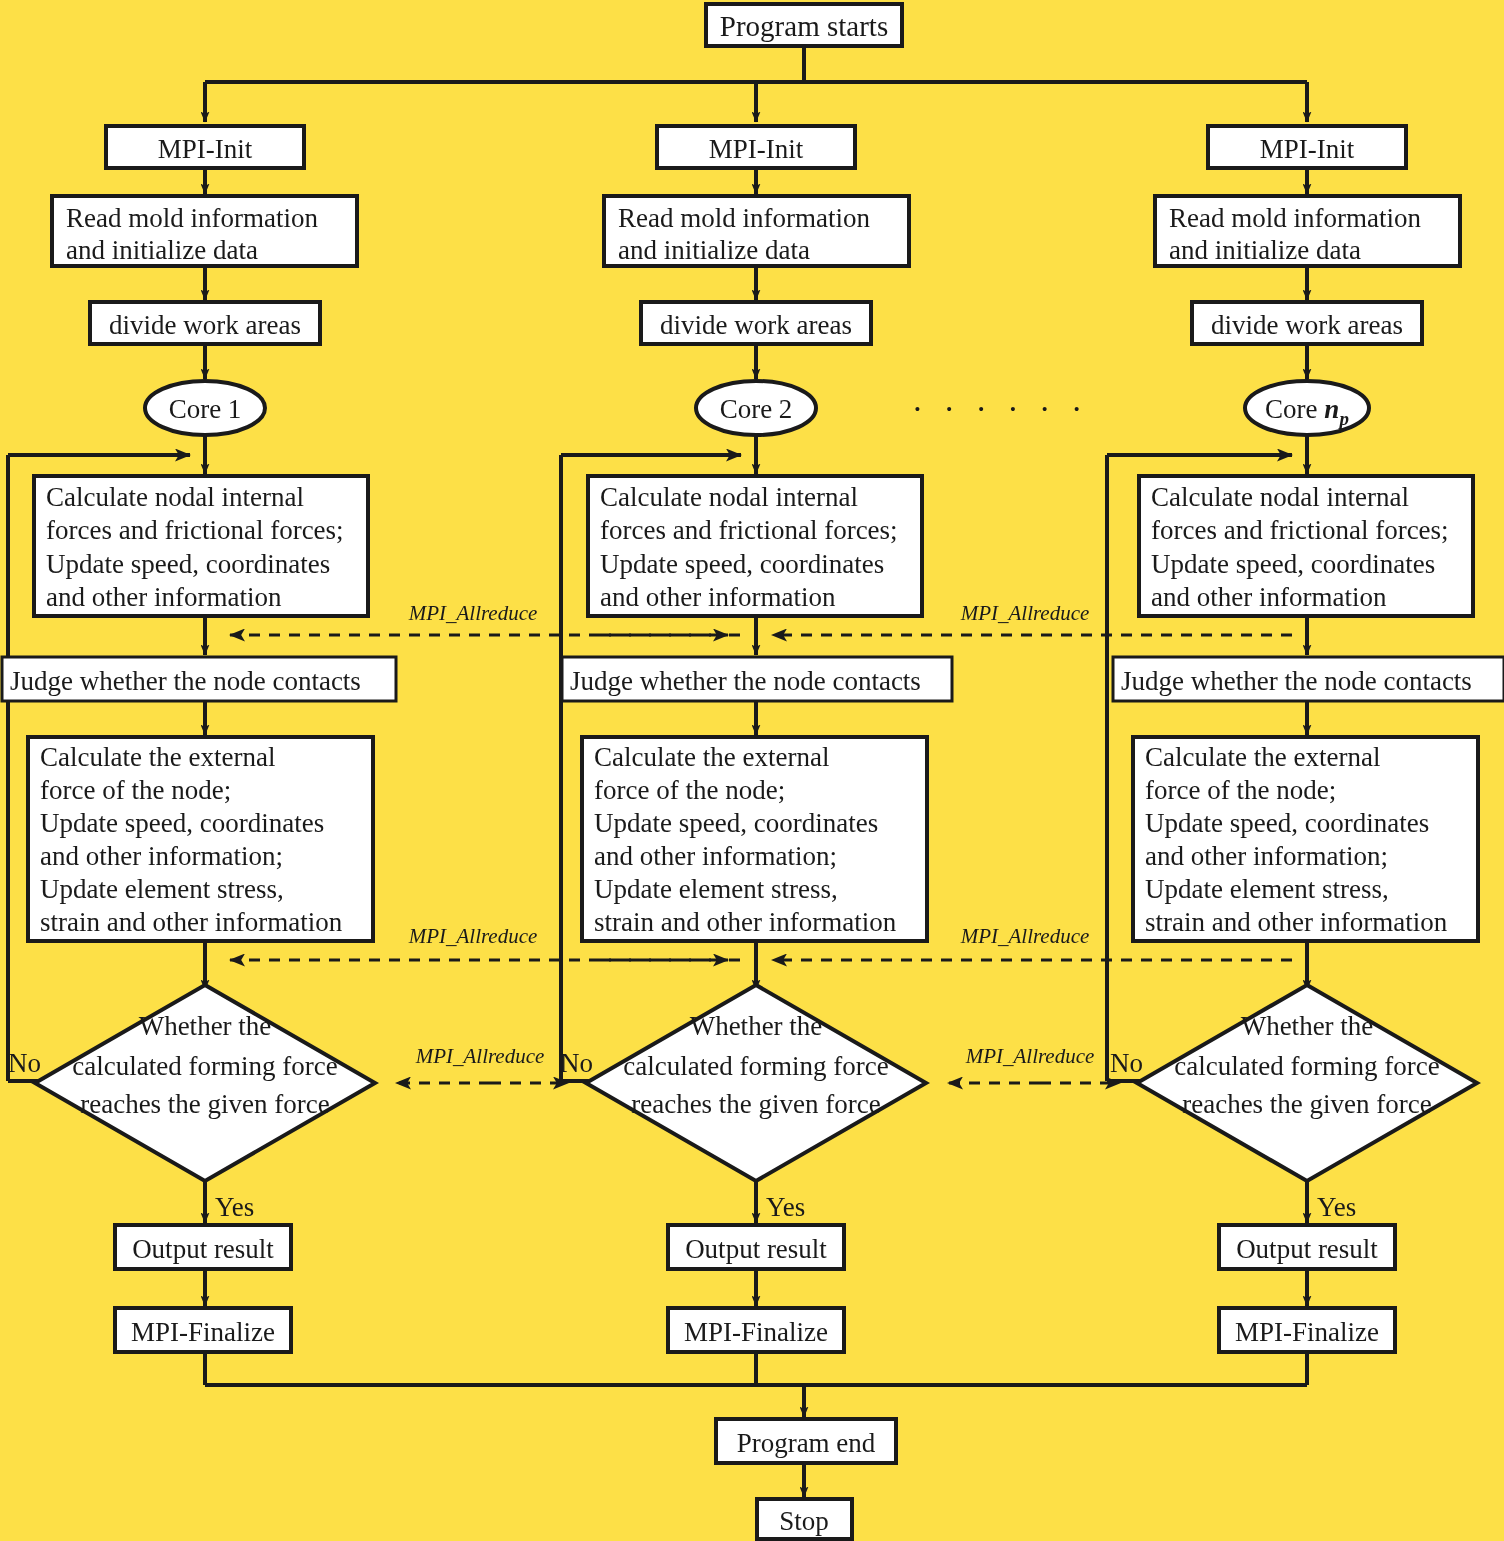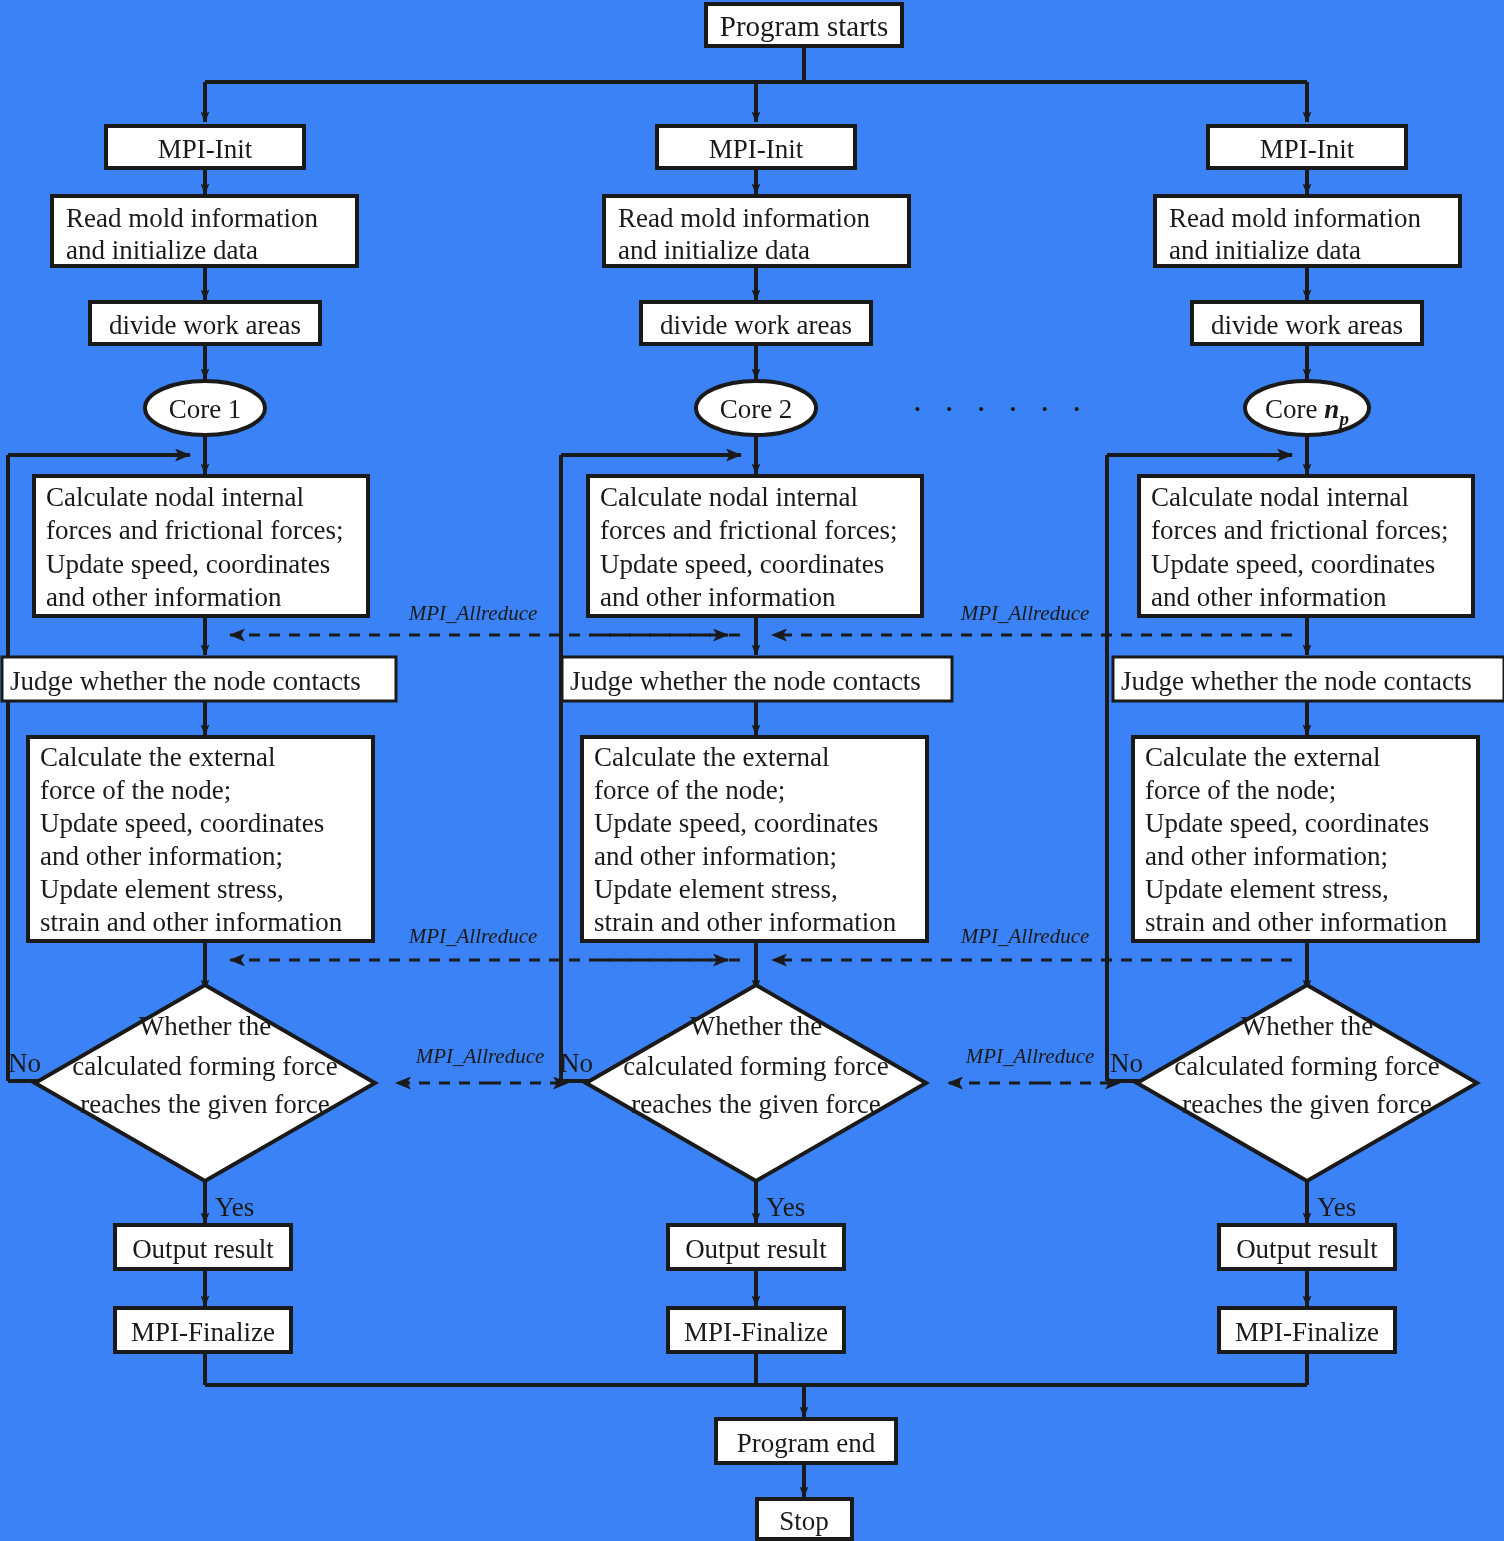--- a/index.html
+++ b/index.html
@@ -1,17 +1,17 @@
 <!DOCTYPE html>
 <html><head>
 <meta charset="utf-8">
 <style>
   html,body{margin:0;padding:0;background:#ffffff;}
   body{font-family:"Liberation Serif",serif;}
-  #stage{position:relative;width:1504px;height:1541px;background:#3b82f6;overflow:hidden;}
+  #stage{position:relative;width:1504px;height:1541px;background:#fde047;overflow:hidden;}
   svg{position:absolute;left:0;top:0;width:1504px;height:1541px;}
   .nd{font-family:"Liberation Serif",serif;fill:#1a1a1a;}
   .lbl{font-family:"Liberation Serif",serif;font-style:italic;fill:#1a1a1a;font-size:21px;}
   .shape{fill:#ffffff;stroke:#1a1a1a;stroke-width:4;}
   .shape-thin{fill:#ffffff;stroke:#1a1a1a;stroke-width:3;}
   .conn{stroke:#1a1a1a;stroke-width:4;fill:none;}
   .dash{stroke:#1a1a1a;stroke-width:3;fill:none;stroke-dasharray:11 9;}
   text{white-space:pre;}
 </style>
 </head>

